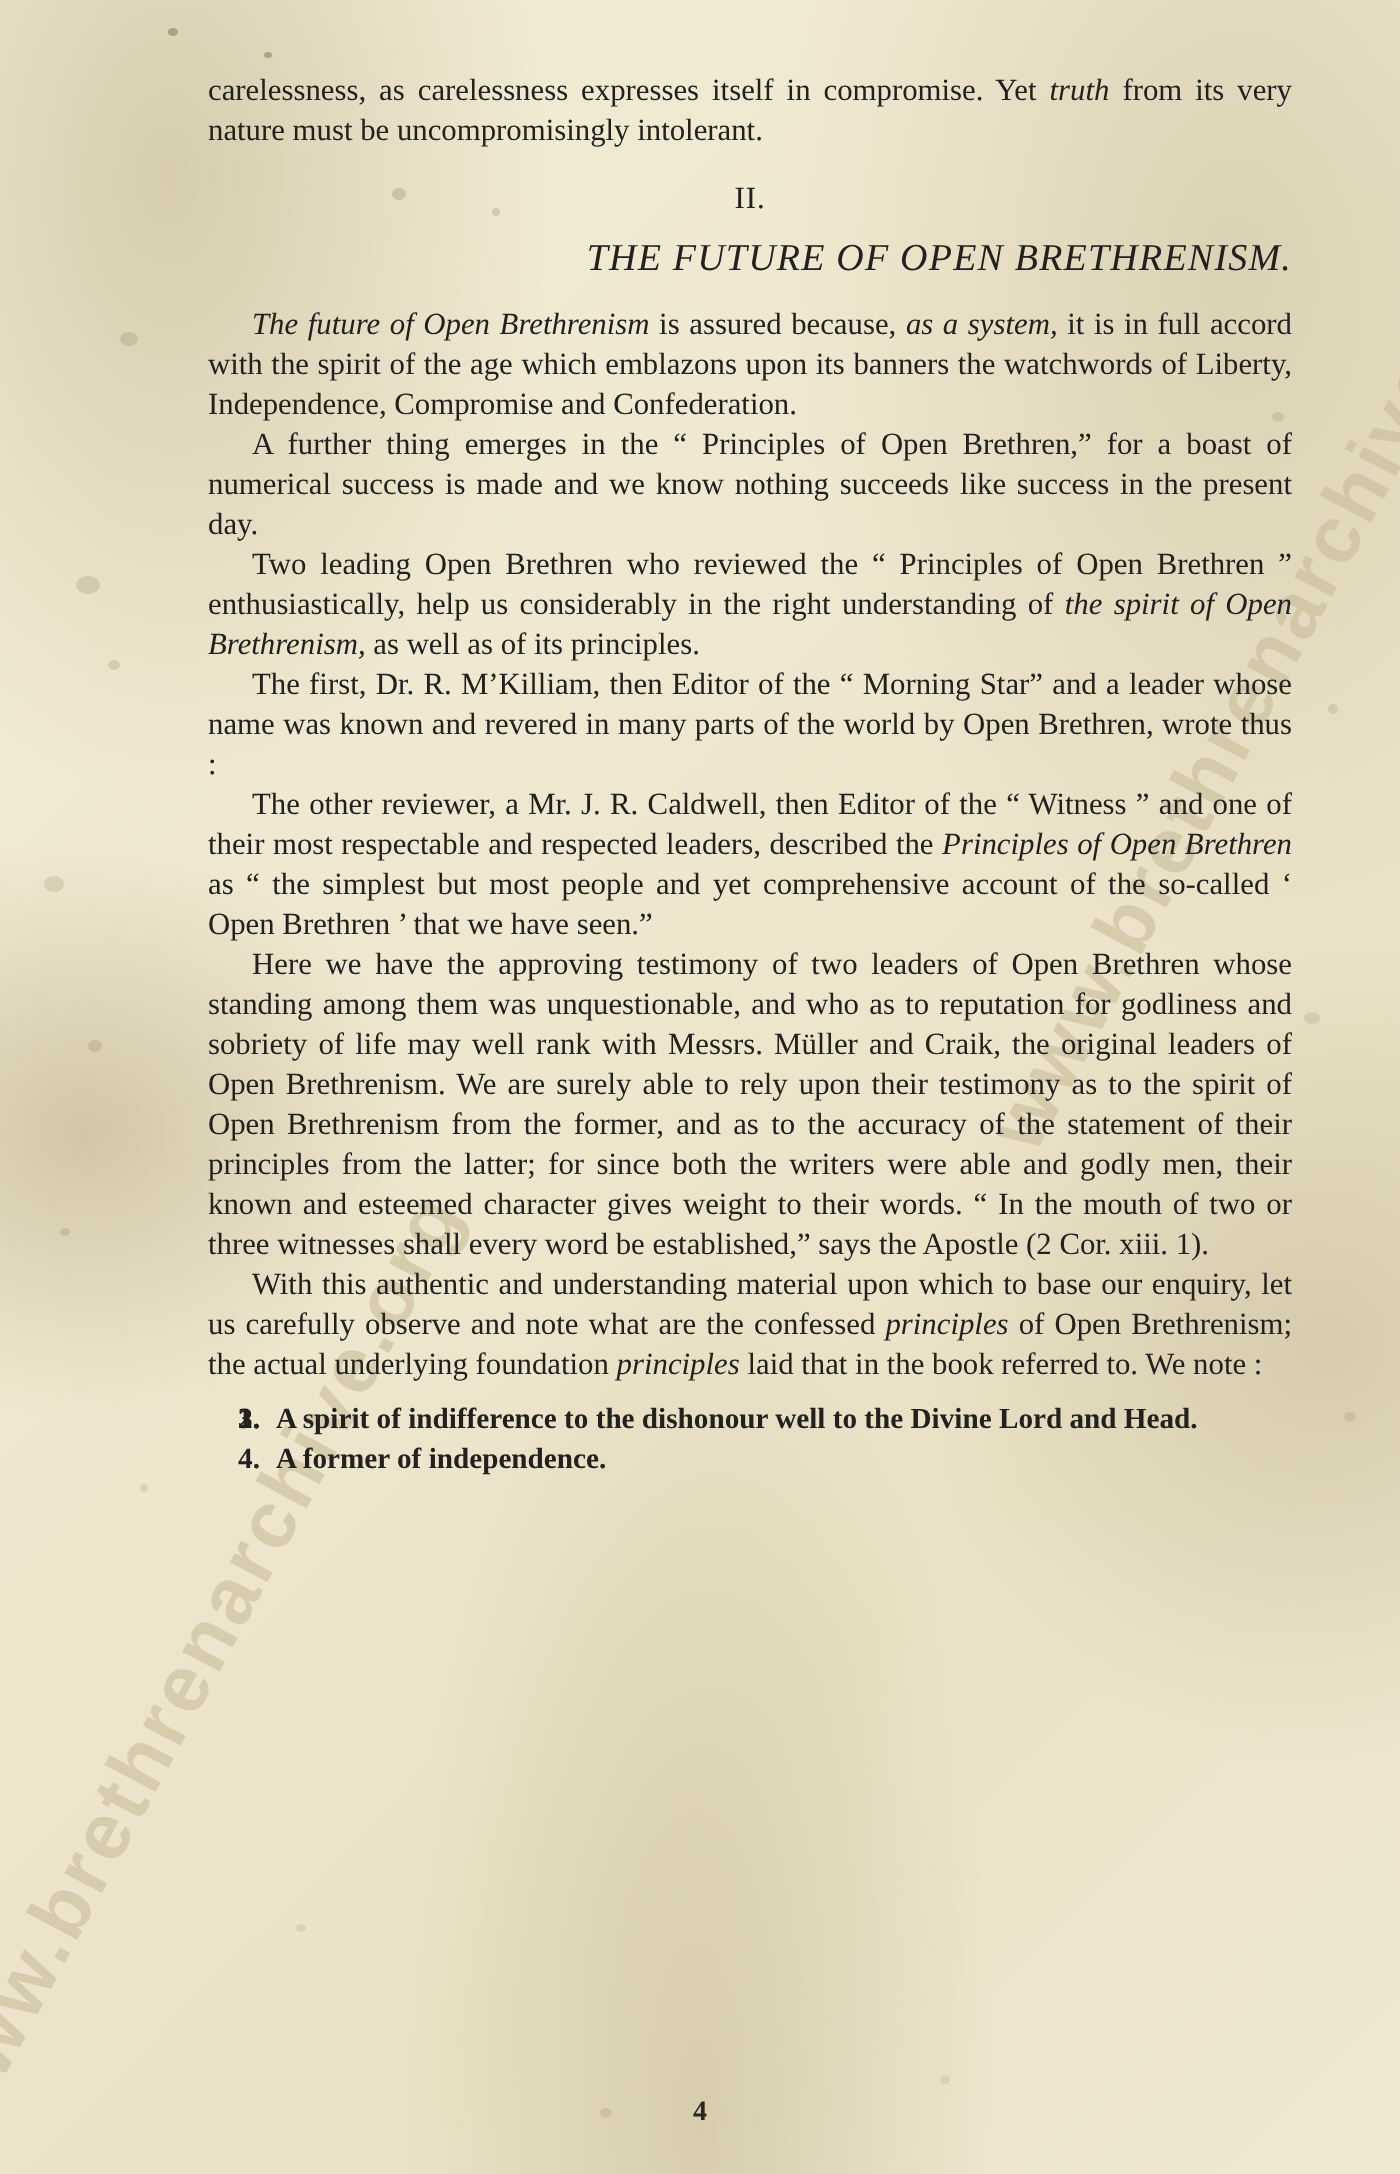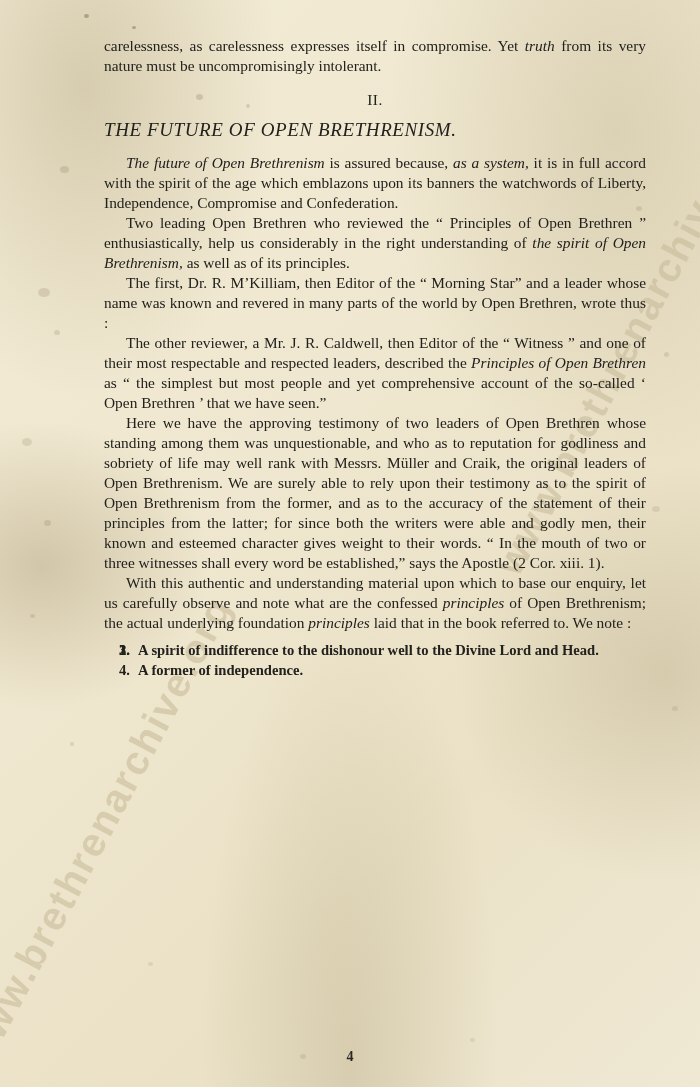--- a/index.html
+++ b/index.html
@@ -84,21 +84,21 @@
     text-indent: 22px;
   }
   .chapter-num {
     text-align: center;
     margin-top: 14px !important;
     margin-bottom: 2px !important;
     font-size: 15.4px;
     letter-spacing: 0.5px;
   }
   .chapter-title {
-    text-align: left;
+    text-align: right;
     font-style: italic;
     font-size: 19px;
     letter-spacing: 0.6px;
     margin-top: 8px !important;
     margin-bottom: 10px !important;
   }
   .quote {
     margin-left: 34px !important;
     margin-right: 0;
     text-indent: 10px;
@@ -171,20 +171,21 @@
 
 <div class="page">
 
   <p class="lead"><span>carelessness, as carelessness expresses itself in compromise.</span> <span>Yet </span><em>truth</em><span> from its very nature must be uncompromisingly</span> <span>intolerant.</span></p>
 
   <p class="chapter-num">II.</p>
   <p class="chapter-title">THE FUTURE OF OPEN BRETHRENISM.</p>
 
   <p class="indent"><em>The future of Open Brethrenism</em><span> is assured because, </span><em>as a system,</em><span> it is in full accord with the spirit of the age which emblazons upon its banners the watchwords of Liberty, Independence, Compromise and Confederation.</span></p>
 
+  <p class="indent"><span>A further thing emerges in the “ Principles of Open Brethren,” for a boast of numerical success is made and we know nothing succeeds like success in the present day.</span></p>
 
   <p class="indent"><span>Two leading Open Brethren who reviewed the “ Principles of Open Brethren ” enthusiastically, help us considerably in the right understanding of </span><em>the spirit of Open Brethrenism,</em><span> as well as of its principles.</span></p>
 
   <p class="indent"><span>The first, Dr. R. M’Killiam, then Editor of the “ Morning Star” and a leader whose name was known and revered in many parts of the world by Open Brethren, wrote thus :</span></p>
 
 
   <p class="indent"><span>The other reviewer, a Mr. J. R. Caldwell, then Editor of the “ Witness ” and one of their most respectable and respected leaders, described the </span><em>Principles of Open Brethren</em><span> as “ the simplest but most people and yet comprehensive account of the so-called ‘ Open Brethren ’ that we have seen.”</span></p>
 
   <p class="indent"><span>Here we have the approving testimony of two leaders of Open Brethren whose standing among them was unquestionable, and who as to reputation for godliness and sobriety of life may well rank with Messrs. Müller and Craik, the original leaders of Open Brethrenism.  We are surely able to rely upon their testimony as to the spirit of Open Brethrenism from the former, and as to the accuracy of the statement of their principles from the latter; for since both the writers were able and godly men, their known and esteemed character gives weight to their words. “ In the mouth of two or three witnesses shall every word be established,” says the Apostle (2 Cor. xiii. 1).</span></p>
 

